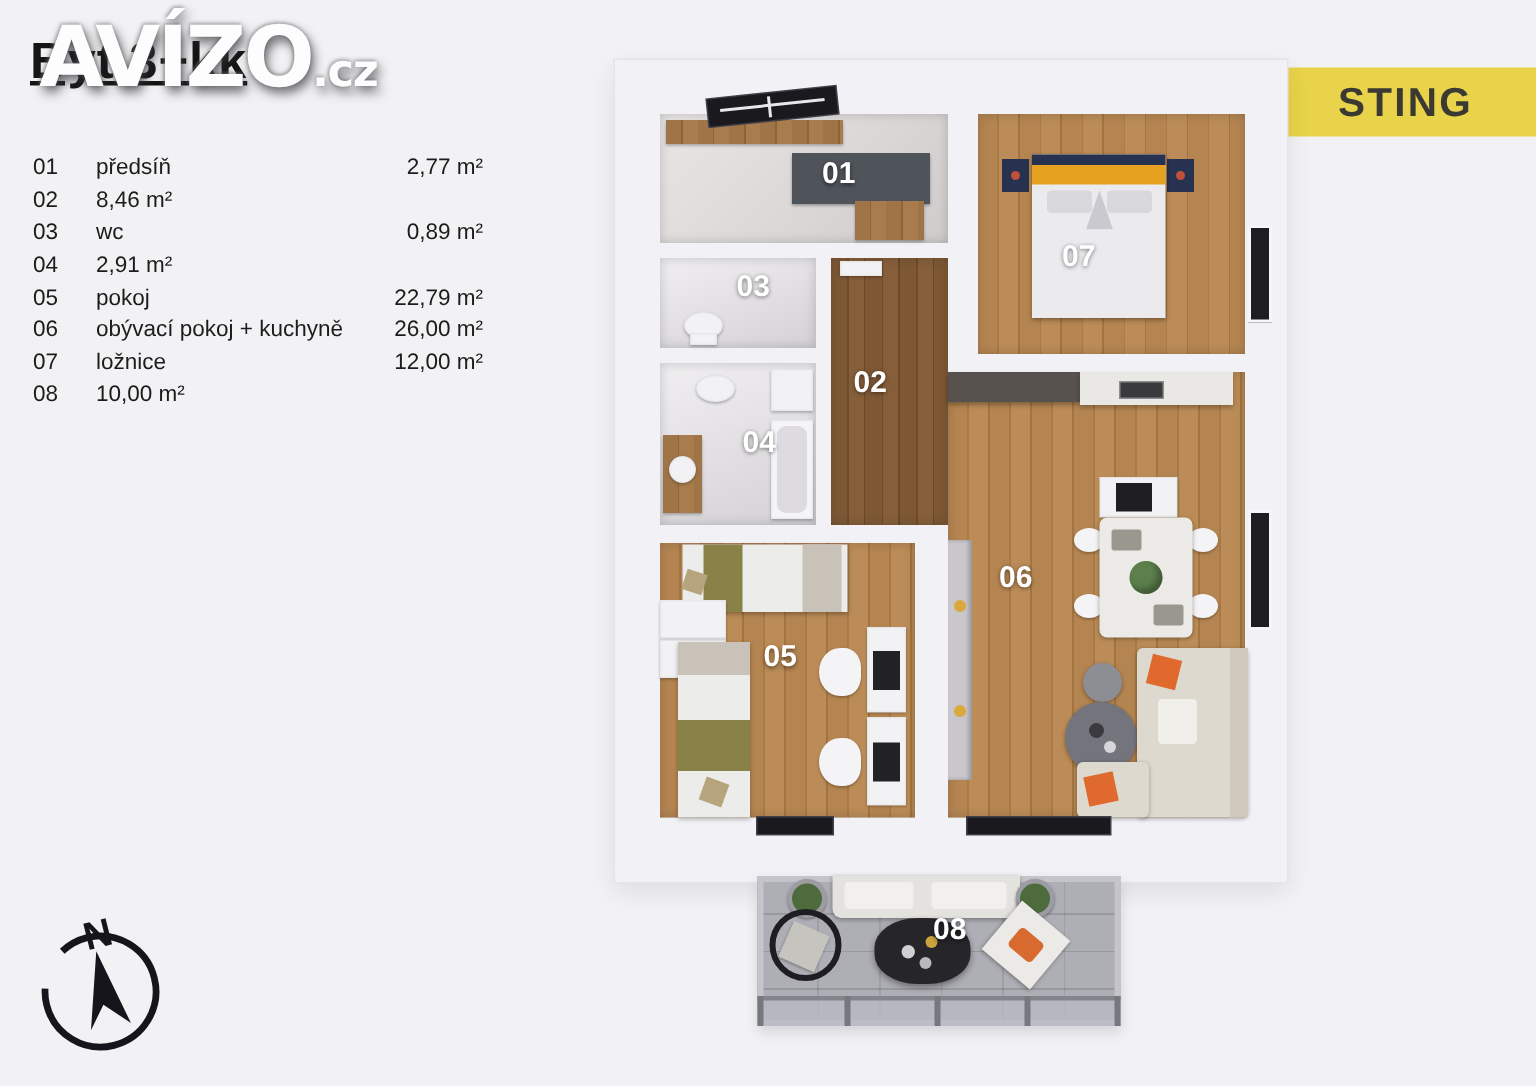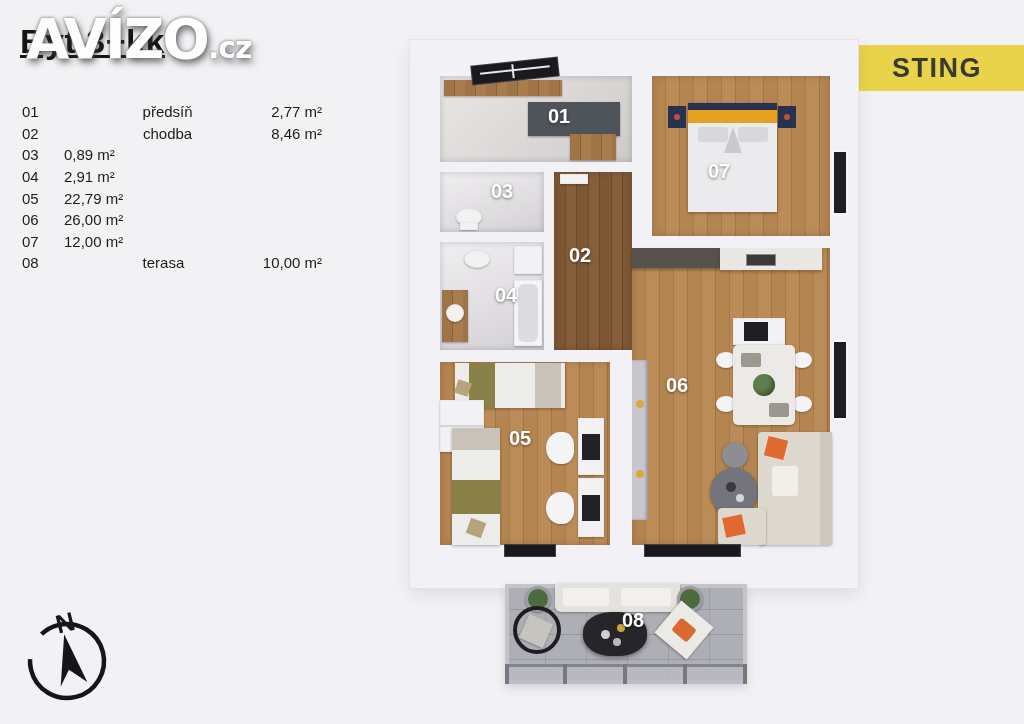--- a/index.html
+++ b/index.html
@@ -22,21 +22,21 @@
   .brand-badge {
     left:850px; top:45px; width:174px; height:46px; background:#e8d34a;
     display:flex; align-items:center; justify-content:center;
     font-size:27px; font-weight:bold; letter-spacing:1.5px; color:#3a3a32;
   }
 
   
   .legend { left:22px; top:101px; width:300px; }
   .legend-row { display:flex; height:21.6px; align-items:center; font-size:15px; }
   .legend-num { width:42px; }
-  .legend-name { flex:1;text-align:center; }
+  .legend-name { flex:1; }
   .legend-area { text-align:right; white-space:nowrap; }
 
   
   .plan {
     left:410px; top:40px; width:448px; height:548px;
     background:#f2f1f5;
     box-shadow:0 0 0 1px #e3e3e9, 0 6px 16px rgba(40,40,60,.10);
   }
   .room { position:absolute; box-shadow:inset 0 0 7px rgba(20,20,30,.20); }
   .floor-light { background:#dcd8d7; background-image:linear-gradient(135deg, rgba(255,255,255,.35), rgba(0,0,0,.06)); }
@@ -80,46 +80,48 @@
 <div class="abs brand-badge">STING</div>
 
 <div class="abs legend">
   <div class="legend-row">
     <span class="legend-num">01</span>
     <span class="legend-name">předsíň</span>
     <span class="legend-area">2,77 m²</span>
   </div>
   <div class="legend-row">
     <span class="legend-num">02</span>
-    <span class="legend-name">chodba</span>
     <span class="legend-area">8,46 m²</span>
   </div>
   <div class="legend-row">
     <span class="legend-num">03</span>
+    <span class="legend-name">wc</span>
     <span class="legend-area">0,89 m²</span>
   </div>
   <div class="legend-row">
     <span class="legend-num">04</span>
     <span class="legend-area">2,91 m²</span>
   </div>
   <div class="legend-row">
     <span class="legend-num">05</span>
+    <span class="legend-name">pokoj</span>
     <span class="legend-area">22,79 m²</span>
   </div>
   <div class="legend-row">
     <span class="legend-num">06</span>
+    <span class="legend-name">obývací pokoj + kuchyně</span>
     <span class="legend-area">26,00 m²</span>
   </div>
   <div class="legend-row">
     <span class="legend-num">07</span>
+    <span class="legend-name">ložnice</span>
     <span class="legend-area">12,00 m²</span>
   </div>
   <div class="legend-row">
     <span class="legend-num">08</span>
-    <span class="legend-name">terasa</span>
     <span class="legend-area">10,00 m²</span>
   </div>
 </div>
 
 <div class="abs plan">
 
   <div class="room floor-light" style="left:30px;top:36px;width:192px;height:86px;">
     <div class="furn wood-cab" style="left:4px;top:4px;width:118px;height:16px;"></div>
     <div class="furn" style="left:88px;top:26px;width:92px;height:34px;background:#4f545b;box-shadow:0 1px 2px rgba(0,0,0,.35);"></div>
     <div class="furn wood-cab" style="left:130px;top:58px;width:46px;height:26px;"></div>

